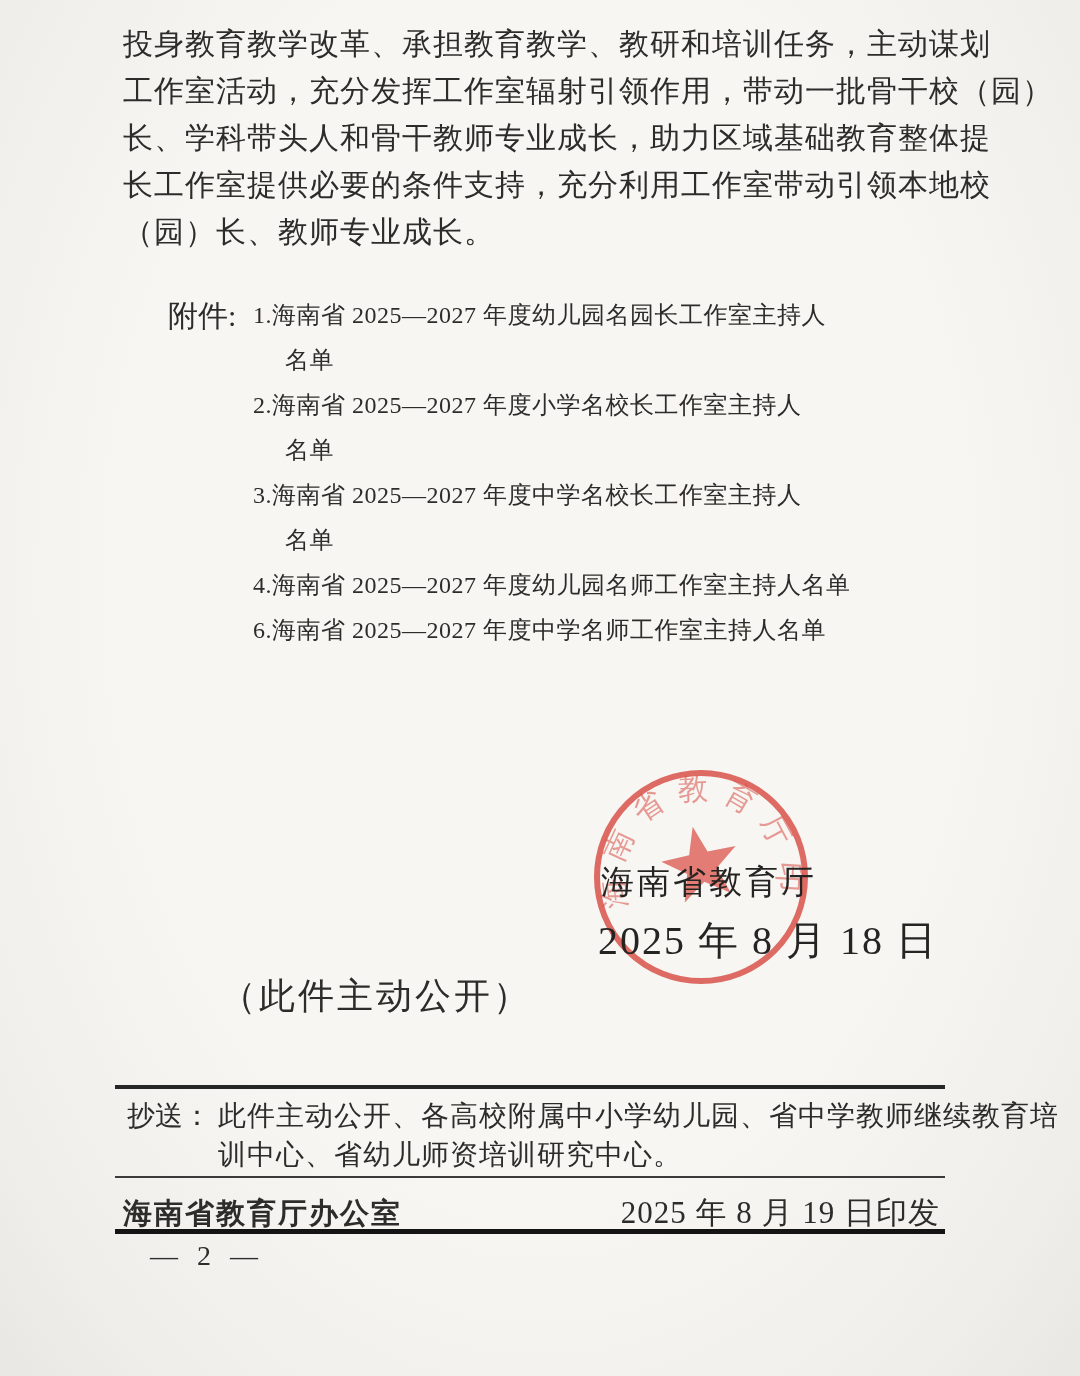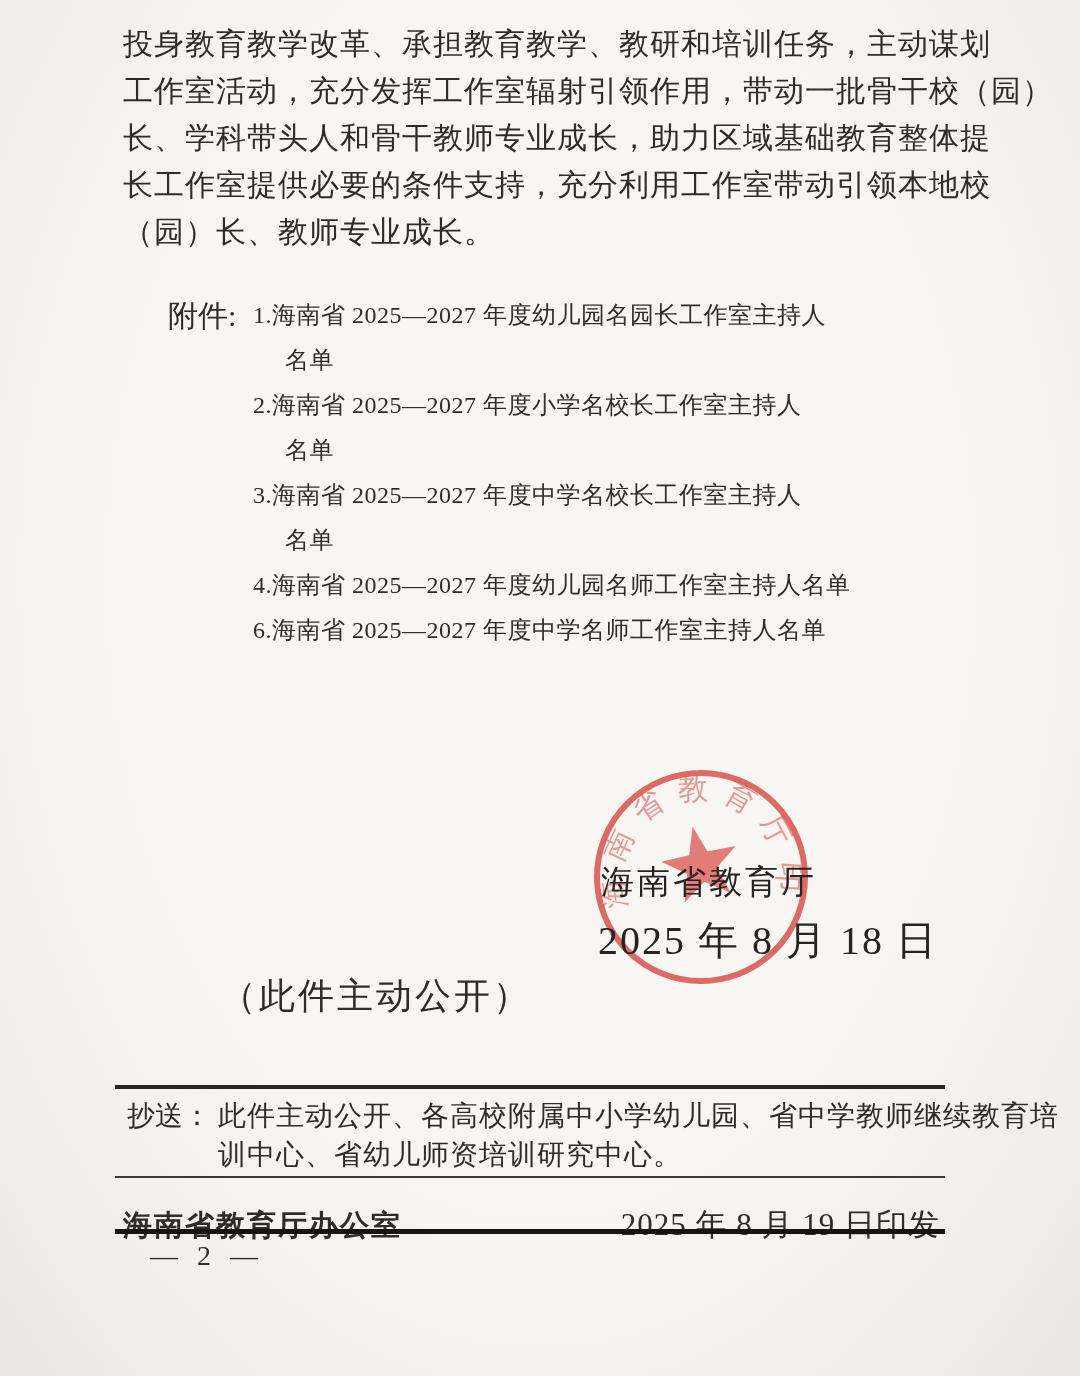--- a/index.html
+++ b/index.html
@@ -41,21 +41,21 @@
   .rule { position:absolute; left:115px; width:830px; background:#262626; }
   .rule-top { top:1085px; height:4px; }
   .rule-mid { top:1176px; height:2px; background:#3a3a3a; }
   .rule-bottom { top:1229px; height:5px; background:#141414; }
   .cc-block { position:absolute; left:127px; width:820px; top:1096px; }
   .cc-label { position:absolute; left:0; top:0; font-size:28px; line-height:39px; font-weight:normal; }
   .cc-text { padding-left:91px; }
   .cc-line { font-size:28px; line-height:39px; letter-spacing:1px; white-space:nowrap; }
   .issuer-row {
     position:absolute; left:123px; width:817px; top:1192px;
-    display:flex; justify-content:space-between; align-items:baseline;margin-top:12px;
+    display:flex; justify-content:space-between; align-items:baseline;
   }
   .issuer-name { font-size:29px; letter-spacing:2px; font-weight:bold; }
   .print-date { font-size:31px; letter-spacing:1px; }
   .page-number { position:absolute; left:150px; top:1240px; font-size:28px; letter-spacing:6px; }
 </style>
 </head>
 <body>
 
 <div class="page">
 

